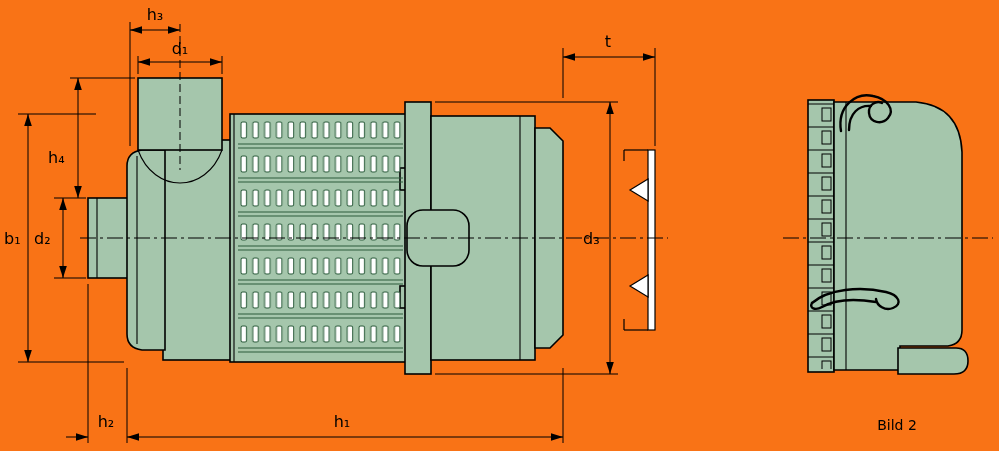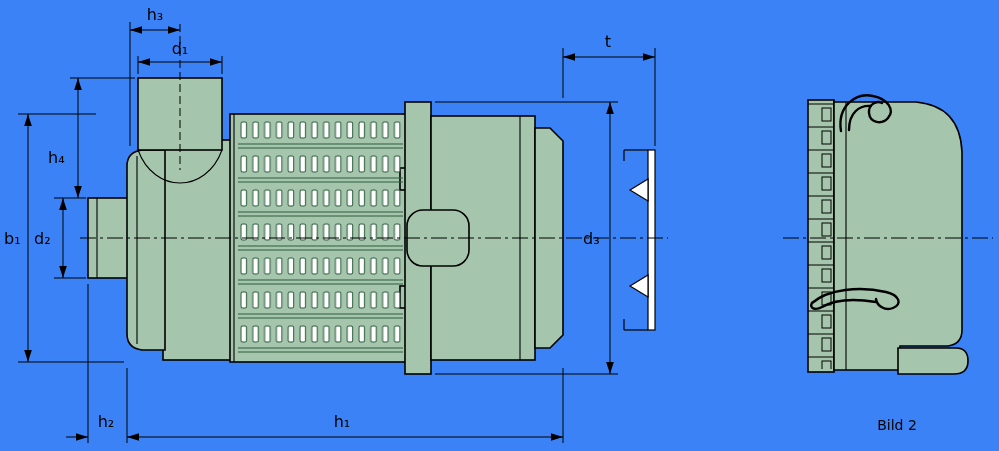--- a/index.html
+++ b/index.html
@@ -1,20 +1,20 @@
 <!DOCTYPE html>
 <html><head>
 <meta charset="utf-8">
 <style>
   html, body { margin: 0; padding: 0; background: #ffffff; }
   .stage {
     position: relative;
     width: 999px;
     height: 451px;
-    background: #3b82f6;
+    background: #f97316;
     overflow: hidden;
     font-family: "DejaVu Sans", "Liberation Sans", sans-serif;
   }
   svg { display: block; }
   text {
     font-family: "DejaVu Sans", "Liberation Sans", sans-serif;
     font-size: 16px;
     fill: #000000;
   }
   text.caption { font-size: 14px; }

